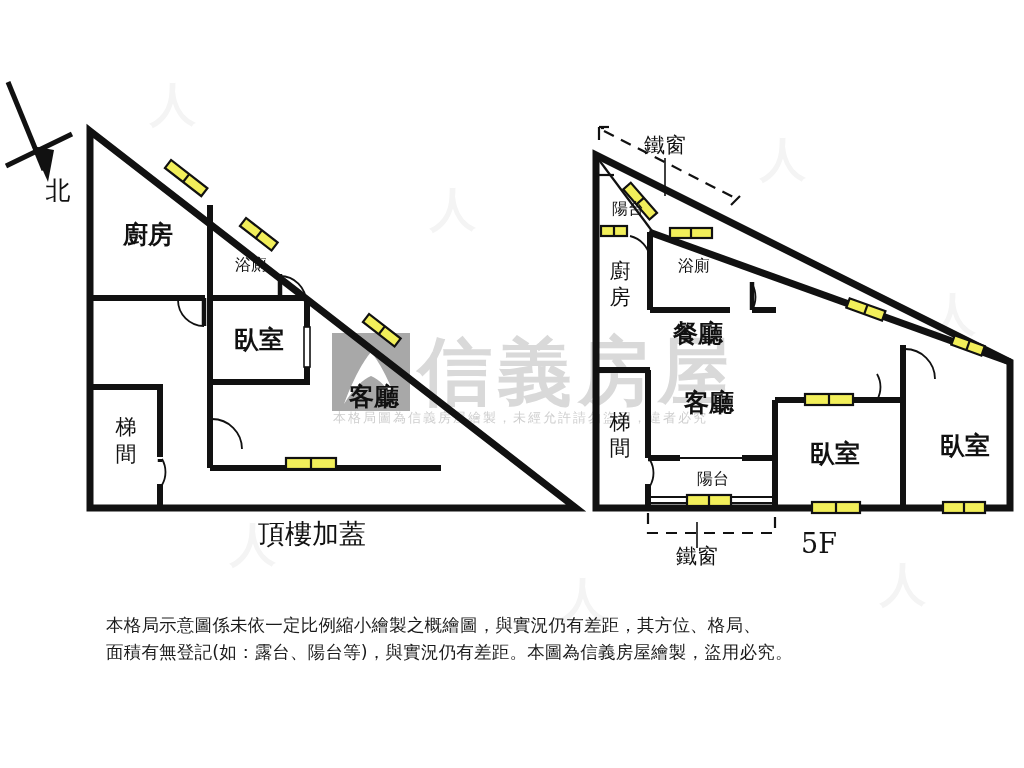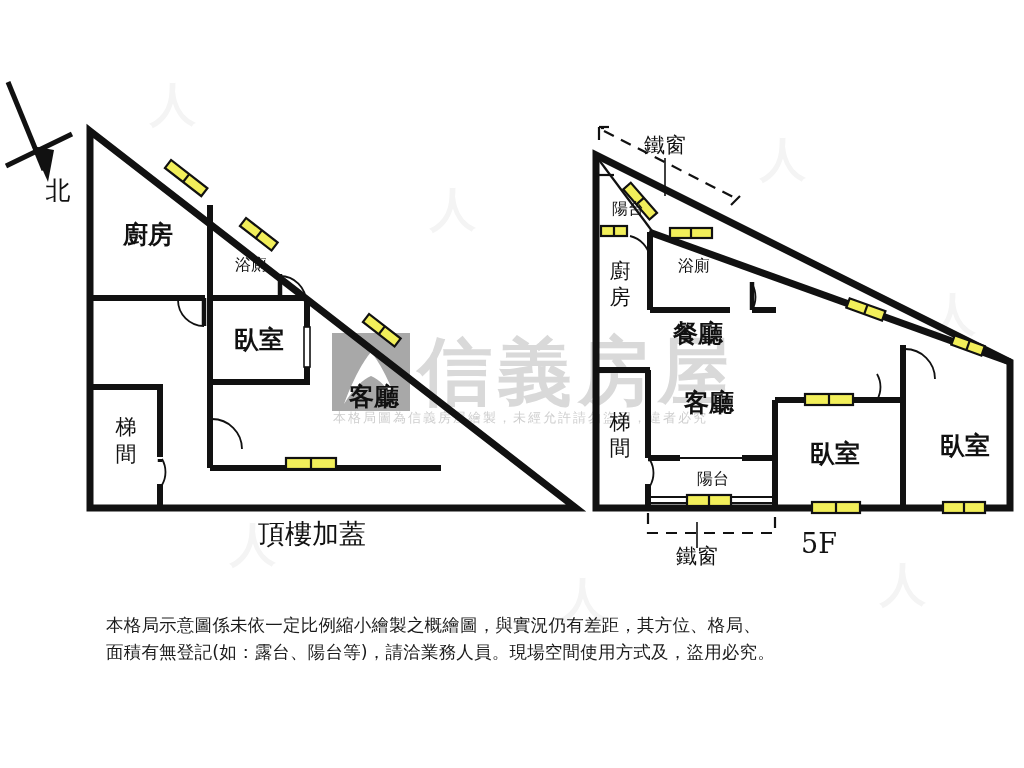--- a/index.html
+++ b/index.html
@@ -389,14 +389,14 @@
     <text class="room-label" x="697" y="557">鐵窗</text>
 
     <text class="floor-tag" x="819" y="545">5F</text>
   </g>
 
 </svg>
 </div>
 
 <div id="disclaimer">
   <p>本格局示意圖係未依一定比例縮小繪製之概繪圖，與實況仍有差距，其方位、格局、</p>
-  <p>面積有無登記(如：露台、陽台等)，請洽業務人員。現場空間使用方式及，盜用必究。</p>
+  <p>面積有無登記(如：露台、陽台等)，與實況仍有差距。本圖為信義房屋繪製，盜用必究。</p>
 </div>
 
 </body></html>

